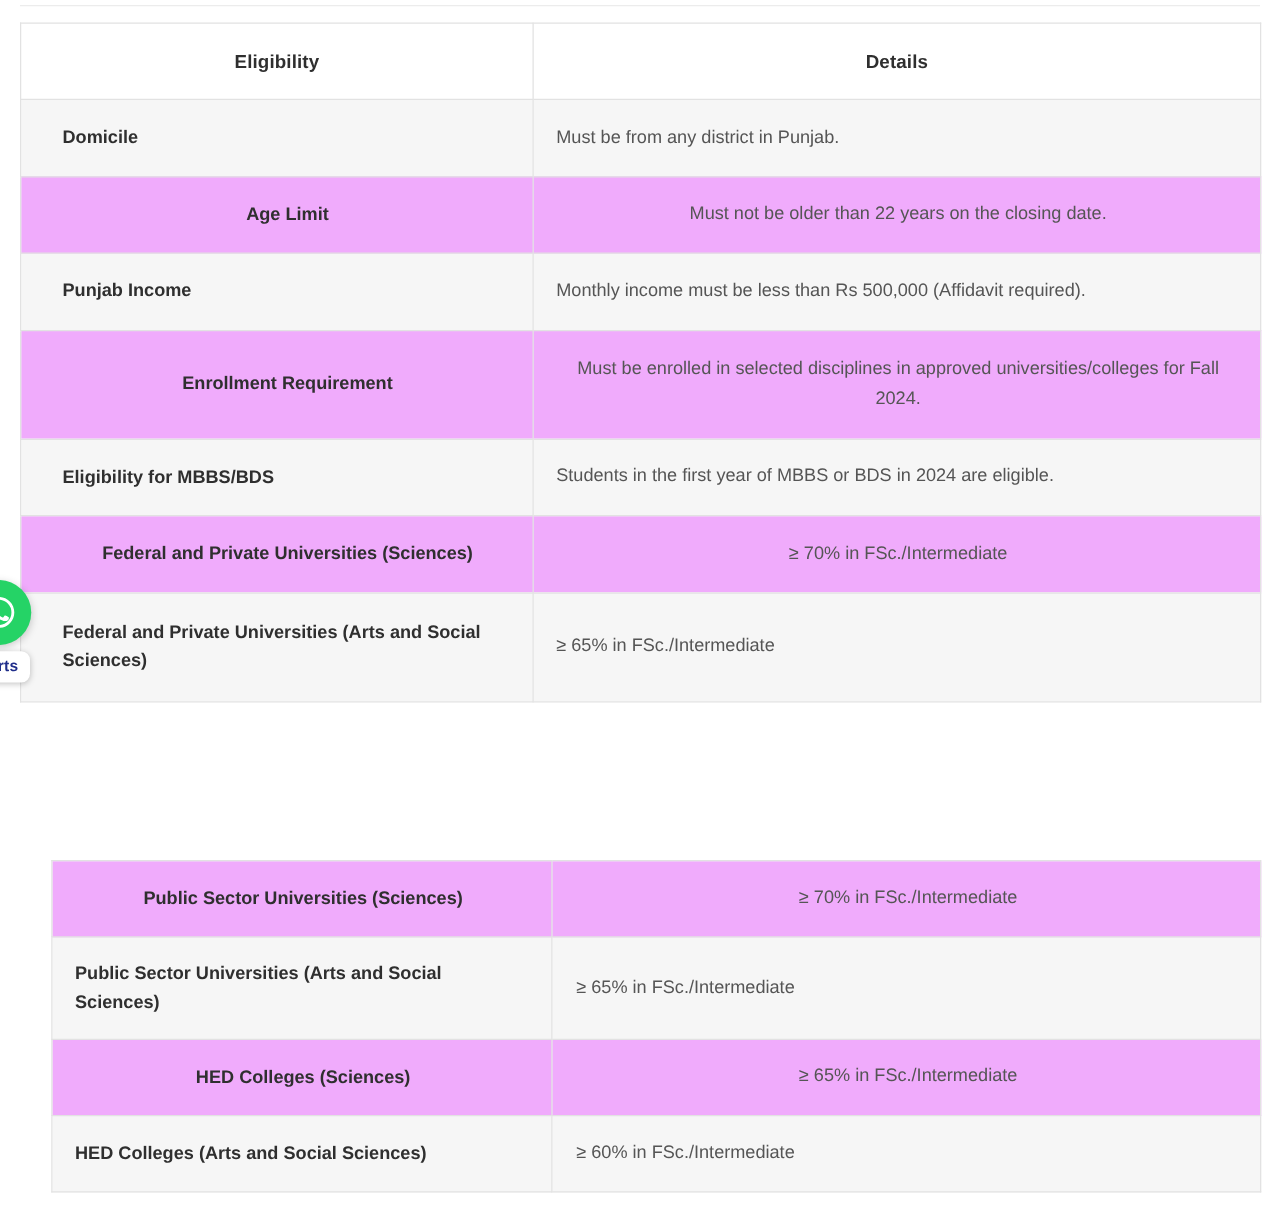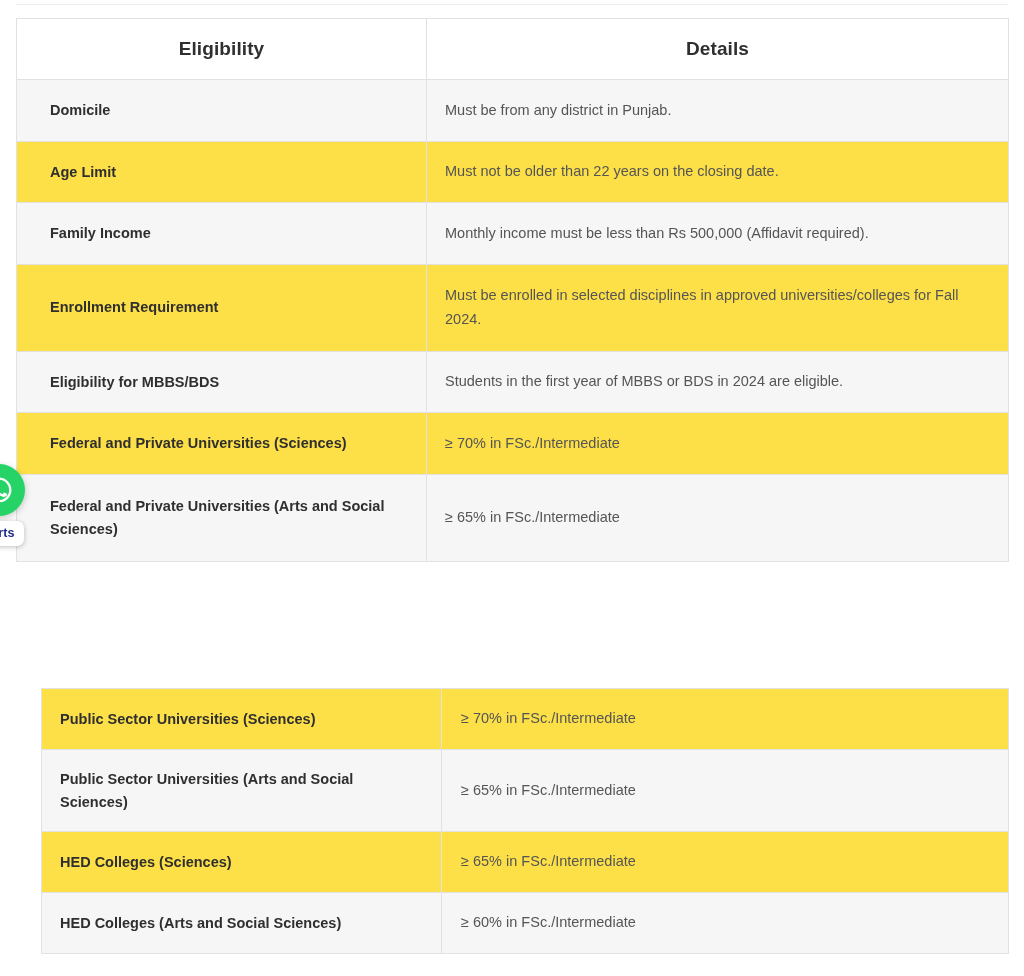--- a/index.html
+++ b/index.html
@@ -35,40 +35,40 @@
   }
   .elig-table td, .elig-table th {
     border: 1px solid #e2e2e2;
     vertical-align: middle;
     padding: 14px 16px;
   }
   .elig-table th {
     text-align: center;
     font-weight: bold;
     color: #2f2f2f;
-    font-size: 19px;
+    font-size: 15px;
     letter-spacing: .1px;
     background: #ffffff;
     height: 60px;
     padding: 0 16px;
   }
   .elig-table td.term {
     font-weight: bold;
     color: #2f2f2f;
     line-height: 1.55;
     padding-left: 33px;
   }
   .elig-table td.detail {
     color: #555555;
     line-height: 1.62;
     font-weight: normal;
     padding-left: 18px;
   }
   tr.stripe > td { background: #f6f6f6; }
-  tr.plain  > td { background: #fde047; }
+  tr.plain  > td { background: #f0abfc; text-align: center; }
 
   
   #table-main {
     left: 16px;
     top: 18px;
     width: 992px;
   }
   #table-main col.c1 { width: 410px; }
   #table-main col.c2 { width: 582px; }
   #table-main tbody tr { height: 61.5px; }
@@ -154,21 +154,21 @@
     <tbody>
       <tr class="stripe">
         <td class="term">Domicile</td>
         <td class="detail">Must be from any district in Punjab.</td>
       </tr>
       <tr class="plain">
         <td class="term">Age Limit</td>
         <td class="detail">Must not be older than 22 years on the closing date.</td>
       </tr>
       <tr class="stripe">
-        <td class="term">Family Income</td>
+        <td class="term">Punjab Income</td>
         <td class="detail">Monthly income must be less than Rs 500,000 (Affidavit required).</td>
       </tr>
       <tr class="plain tall2">
         <td class="term">Enrollment Requirement</td>
         <td class="detail">Must be enrolled in selected disciplines in approved universities/colleges for Fall 2024.</td>
       </tr>
       <tr class="stripe">
         <td class="term">Eligibility for MBBS/BDS</td>
         <td class="detail">Students in the first year of MBBS or BDS in 2024 are eligible.</td>
       </tr>

